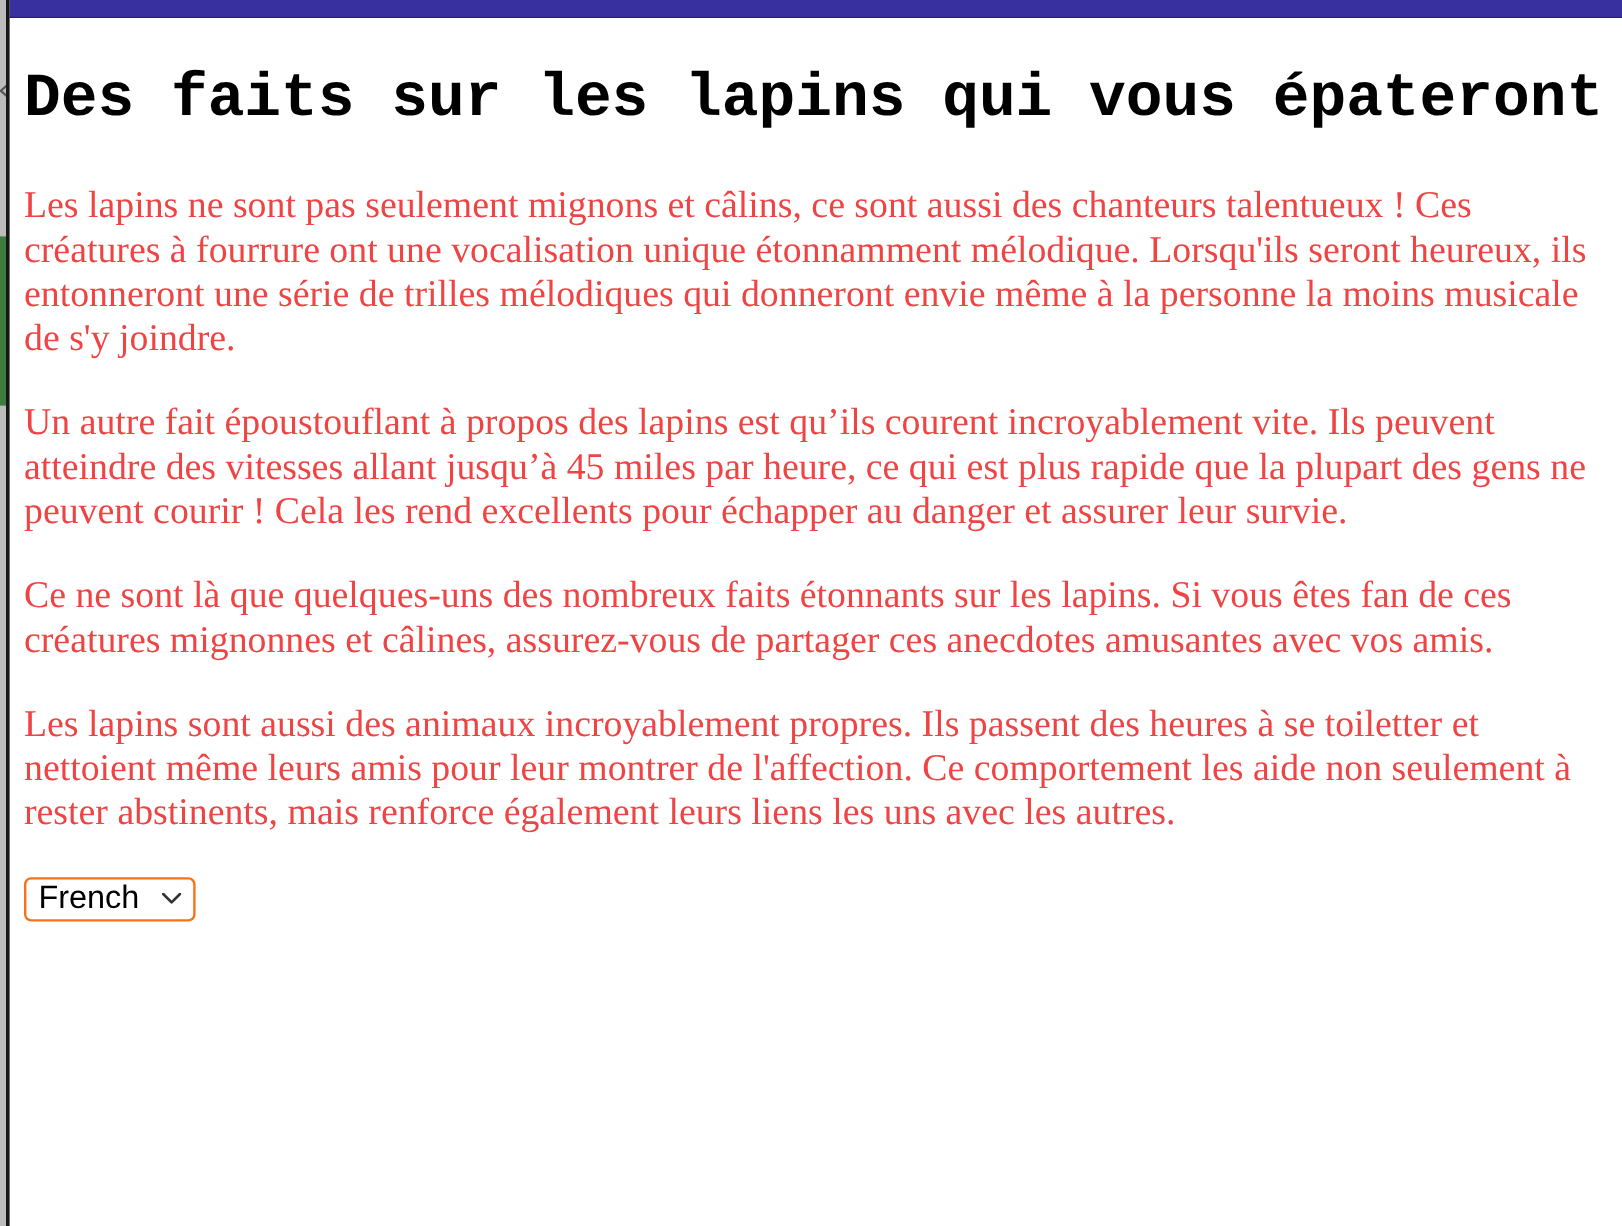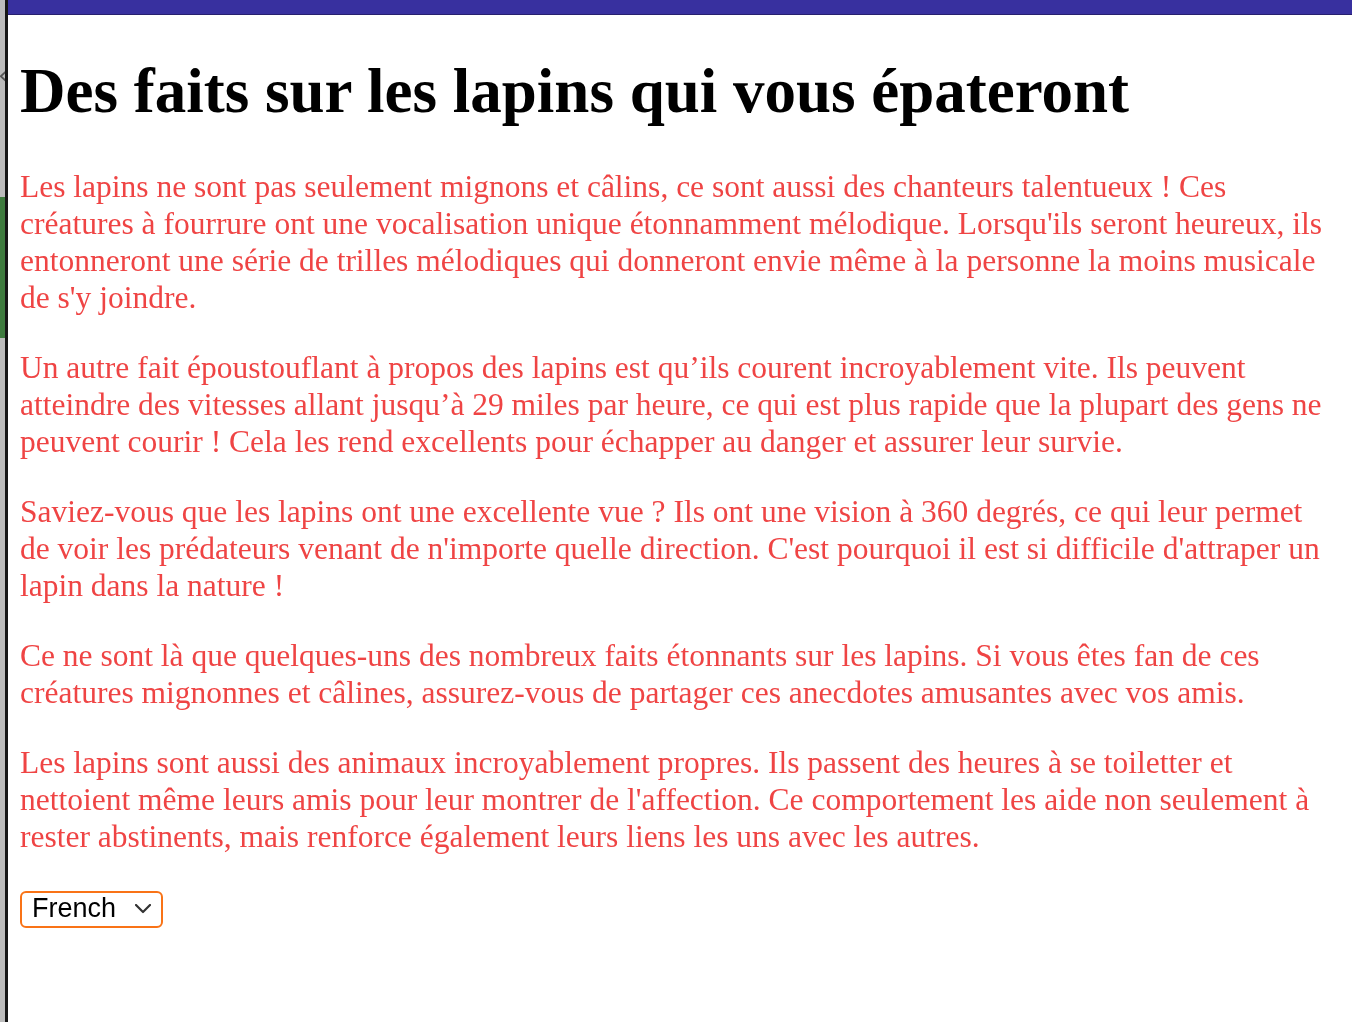--- a/index.html
+++ b/index.html
@@ -54,25 +54,26 @@
     z-index: 2;
   }
   .content {
     position: absolute;
     left: 8px; top: 14px; right: 0; bottom: 0;
     background: #ffffff;
     padding: 0 14px 0 12px;
     box-sizing: border-box;
   }
   h1.page-title {
-    font-size: 63px;
+    font-size: 51px;
     font-weight: bold;
     color: #000000;
     margin: 41px 0 40px 0;
     letter-spacing: 0px;
+    font-family: Liberation Mono, monospace;
   }
   p.fact-paragraph {
     font-size: 31.5px;
     line-height: 37px;
     color: #ef4444;
     margin: 0 0 33px 0;
     max-width: 1318px;
   }
   .select-wrapper {
     position: relative;
@@ -113,23 +114,22 @@
   <div class="window-border"></div>
 
   <div class="top-bar"></div>
 
   <div class="content">
 
     <h1 class="page-title">Des faits sur les lapins qui vous épateront</h1>
 
     <p class="fact-paragraph">Les lapins ne sont pas seulement mignons et câlins, ce sont aussi des chanteurs talentueux ! Ces créatures à fourrure ont une vocalisation unique étonnamment mélodique. Lorsqu'ils seront heureux, ils entonneront une série de trilles mélodiques qui donneront envie même à la personne la moins musicale de s'y joindre.</p>
 
-    <p class="fact-paragraph">Un autre fait époustouflant à propos des lapins est qu’ils courent incroyablement vite. Ils peuvent atteindre des vitesses allant jusqu’à 29 miles par heure, ce qui est plus rapide que la plupart des gens ne peuvent courir ! Cela les rend excellents pour échapper au danger et assurer leur survie.</p>
+    <p class="fact-paragraph">Un autre fait époustouflant à propos des lapins est qu’ils courent incroyablement vite. Ils peuvent atteindre des vitesses allant jusqu’à 45 miles par heure, ce qui est plus rapide que la plupart des gens ne peuvent courir ! Cela les rend excellents pour échapper au danger et assurer leur survie.</p>
 
-    <p class="fact-paragraph">Saviez-vous que les lapins ont une excellente vue ? Ils ont une vision à 360 degrés, ce qui leur permet de voir les prédateurs venant de n'importe quelle direction. C'est pourquoi il est si difficile d'attraper un lapin dans la nature !</p>
 
     <p class="fact-paragraph">Ce ne sont là que quelques-uns des nombreux faits étonnants sur les lapins. Si vous êtes fan de ces créatures mignonnes et câlines, assurez-vous de partager ces anecdotes amusantes avec vos amis.</p>
 
     <p class="fact-paragraph">Les lapins sont aussi des animaux incroyablement propres. Ils passent des heures à se toiletter et nettoient même leurs amis pour leur montrer de l'affection. Ce comportement les aide non seulement à rester abstinents, mais renforce également leurs liens les uns avec les autres.</p>
 
     <div class="select-wrapper">
       <select class="language-select">
         <option selected="">French</option>
       </select>
       <span class="chevron-down-icon">

